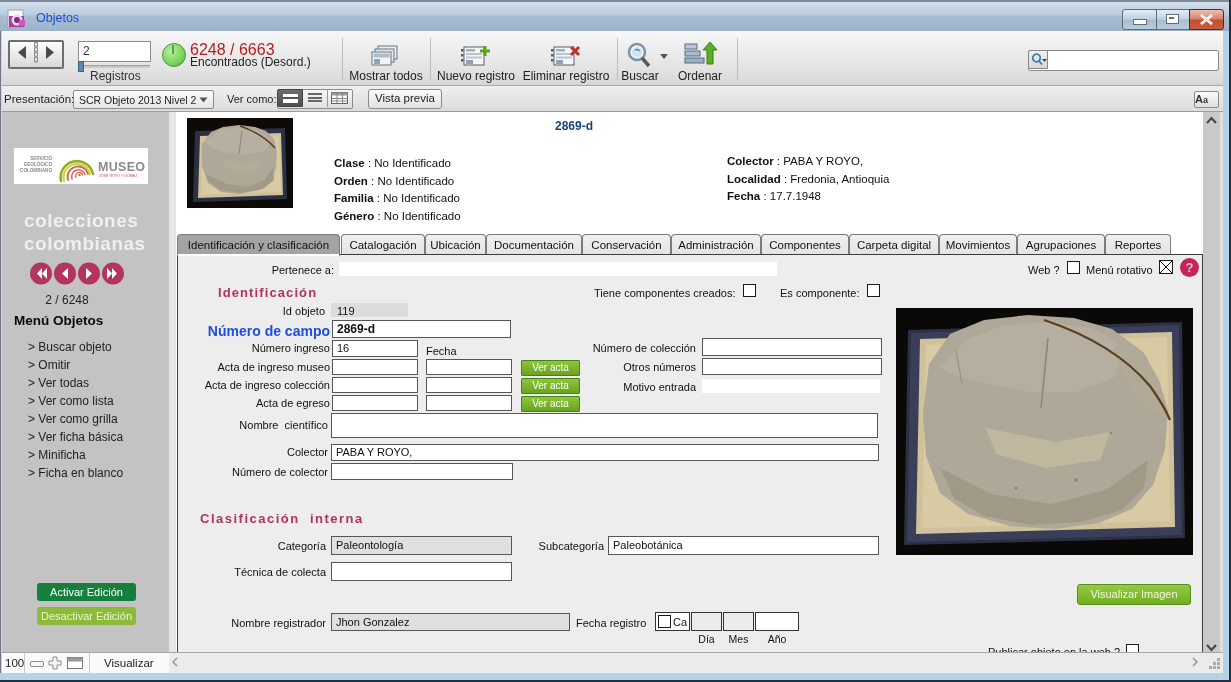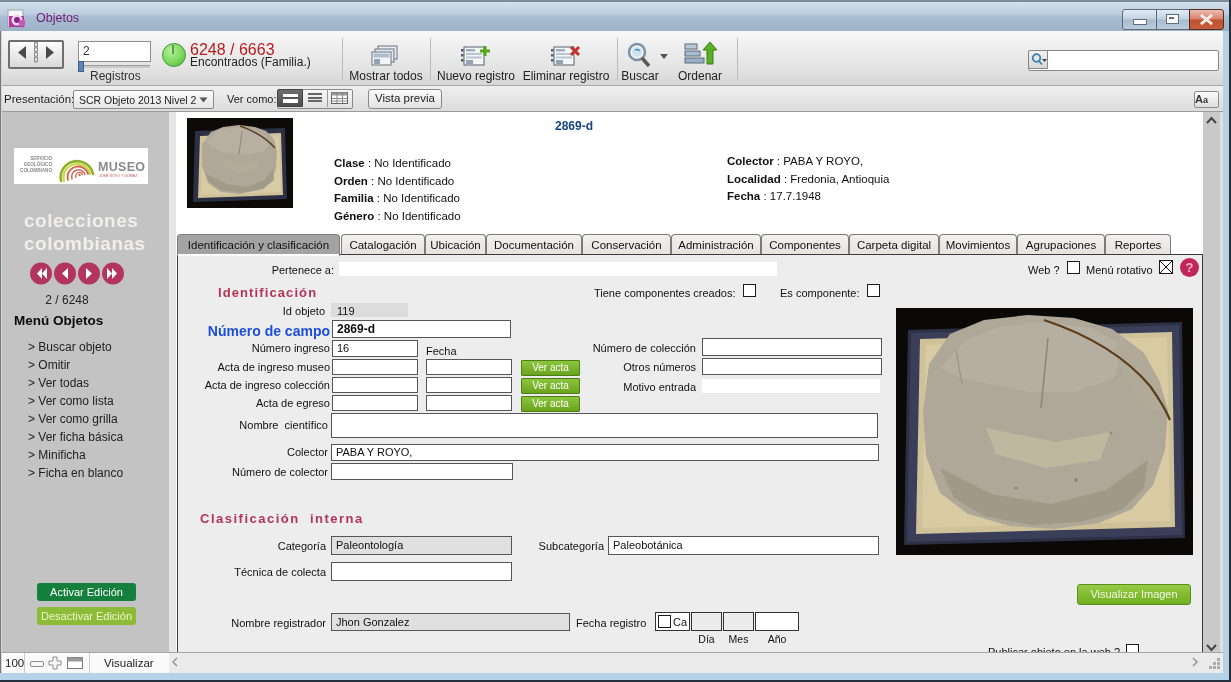--- a/index.html
+++ b/index.html
@@ -23,21 +23,21 @@
 <div class="ab" style="left:0;top:0;width:1231px;height:31px;background:linear-gradient(#d7e2ee,#bccddf 45%,#a8bdd2 55%,#9db3c9);border-bottom:1px solid #768ba0"></div>
 <div class="ab" style="left:0;top:0;width:1231px;height:2px;background:#7e8b99"></div>
 
 <svg class="ab" style="left:7px;top:9px" width="19" height="19" viewBox="0 0 19 19">
  <rect x="1" y="1" width="15" height="17" fill="#f6f8fa" stroke="#9aa4b0"></rect>
  <rect x="2" y="7" width="15" height="11" fill="#b5399d"></rect>
  <circle cx="10" cy="11" r="5.5" fill="#e9d7ee"></circle>
  <circle cx="10" cy="11" r="3" fill="#8d2483"></circle>
  <rect x="12" y="11" width="6" height="6" fill="#c45ab5"></rect>
 </svg>
-<div class="ab" style="left:36px;top:11px;font-size:12.5px;color:#701a75">Objetos</div>
+<div class="ab" style="left:36px;top:11px;font-size:12.5px;color:#1d4ed8">Objetos</div>
 
 <div class="ab" style="left:1122px;top:9px;width:33px;height:19px;background:linear-gradient(#e3ecf5,#c3d2e1 45%,#a9bccf 55%,#bccbd9);border:1px solid #5c6b7a;border-radius:3px 0 0 3px">
   <div class="ab" style="left:10px;top:9px;width:12px;height:4px;background:#fdfdfd;border:1px solid #5f6e7d"></div>
 </div>
 <div class="ab" style="left:1156px;top:9px;width:32px;height:19px;background:linear-gradient(#e3ecf5,#c3d2e1 45%,#a9bccf 55%,#bccbd9);border:1px solid #5c6b7a">
   <div class="ab" style="left:9px;top:4px;width:11px;height:8px;background:#fdfdfd;border:1px solid #5f6e7d"></div>
   <div class="ab" style="left:12px;top:7px;width:5px;height:2px;background:#5f6e7d"></div>
 </div>
 <div class="ab" style="left:1189px;top:9px;width:33px;height:19px;background:linear-gradient(#ecbdb2,#d98570 45%,#c1502f 55%,#c75f3e);border:1px solid #4e2c22;border-radius:0 3px 3px 0">
  <svg class="ab" style="left:10px;top:4px" width="13" height="11" viewBox="0 0 13 11">
@@ -66,21 +66,21 @@
 
 <div class="ab" style="left:78px;top:41px;width:71px;height:19px;background:#fff;border:1px solid #8e8e8e"></div>
 <div class="ab" style="left:83px;top:44px;font-size:12px;color:#333">2</div>
 <div class="ab" style="left:79px;top:65px;width:71px;height:2px;background:#c9c9c9;border-top:1px solid #9d9d9d"></div>
 <div class="ab" style="left:78px;top:61px;width:4px;height:9px;background:#5b87b0;border:1px solid #3d628a"></div>
 <div class="ab" style="left:90px;top:69px;font-size:12px;color:#333">Registros</div>
 
 <div class="ab" style="left:162px;top:43px;width:22px;height:22px;border-radius:50%;background:radial-gradient(circle at 8px 7px,#b7ef9d,#7cd95c 55%,#51b244);border:1px solid #49913c"></div>
 <div class="ab" style="left:172px;top:45px;width:1.5px;height:9px;background:#58a04b"></div>
 <div class="ab" style="left:190px;top:41px;font-size:16px;color:#b91c1c">6248 / 6663</div>
-<div class="ab" style="left:190px;top:55px;font-size:12px;color:#222">Encontrados (Familia.)</div>
+<div class="ab" style="left:190px;top:55px;font-size:12px;color:#222">Encontrados (Desord.)</div>
 
 <svg class="ab" style="left:371px;top:44px" width="30" height="24" viewBox="0 0 30 24">
  <rect x="7" y="2" width="19" height="13" fill="#e9eef2" stroke="#6c757e"></rect>
  <rect x="4" y="5" width="19" height="13" fill="#dfe6ec" stroke="#6c757e"></rect>
  <rect x="1" y="8" width="19" height="13" fill="#f2f5f8" stroke="#6c757e"></rect>
  <rect x="2.5" y="9.5" width="16" height="4" fill="#aebdcb"></rect>
  <rect x="3" y="15" width="6" height="5" fill="#8fa3b5"></rect>
 </svg>
 <div class="ab" style="left:330px;top:69px;width:112px;height:12px;font-size:12px;color:#222;text-align:center">Mostrar todos</div>
 

